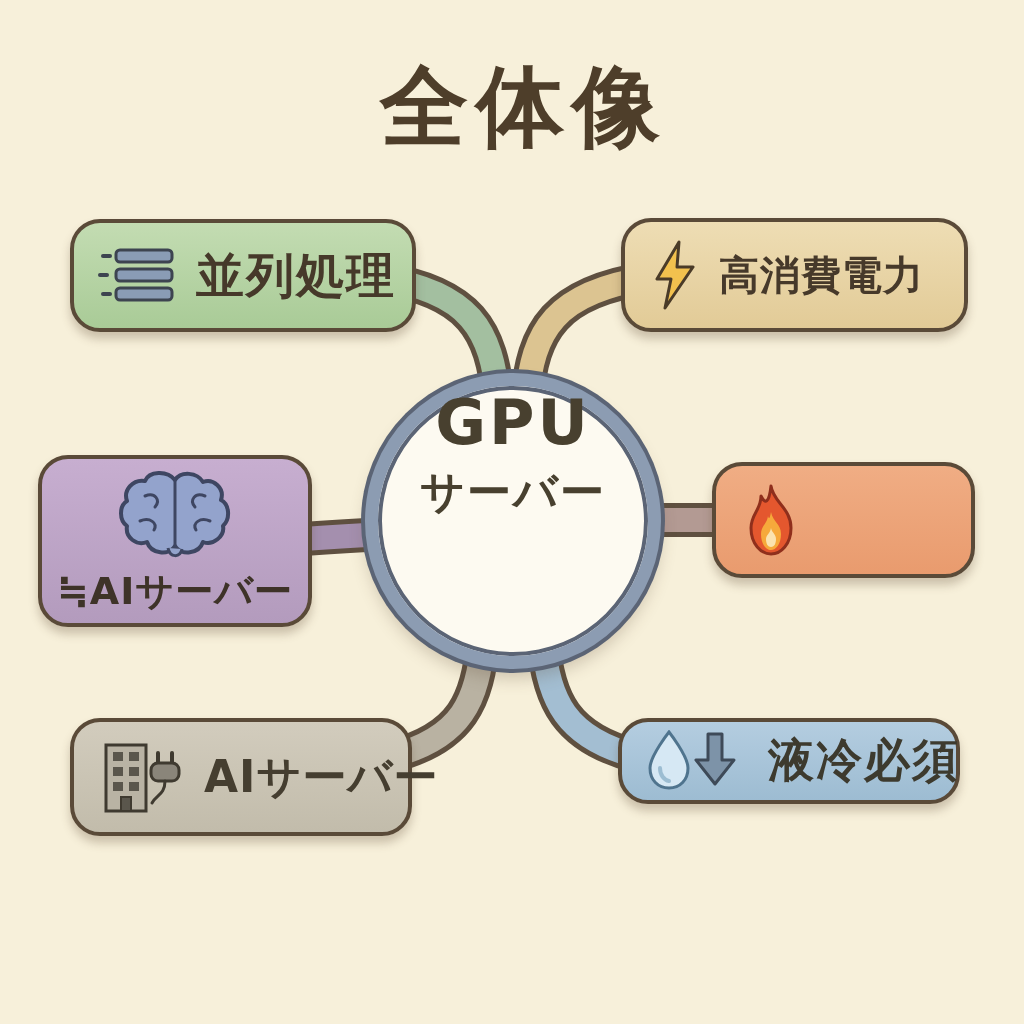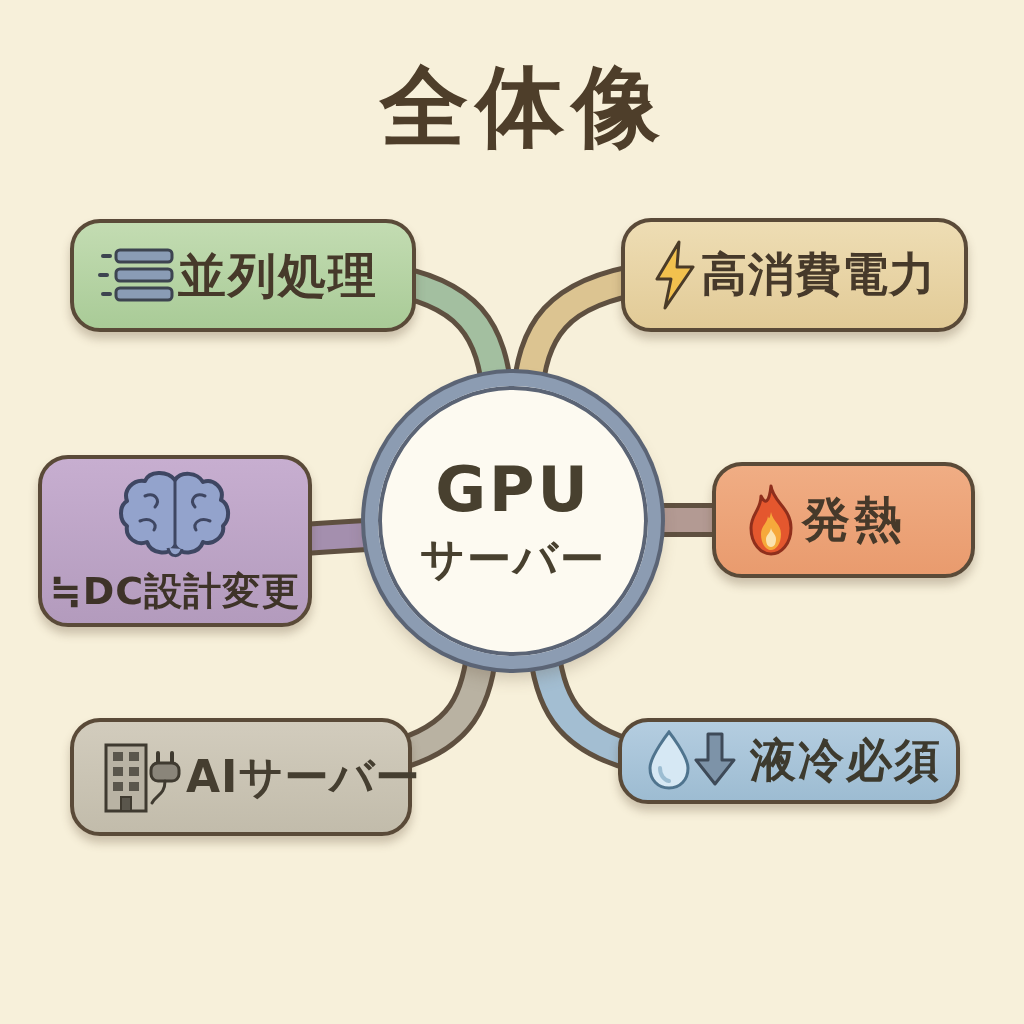--- a/index.html
+++ b/index.html
@@ -12,33 +12,33 @@
     position:absolute;top:36px;left:0;width:100%;margin:12px;
     text-align:center;font-size:88px;font-weight:700;color:#4e3e2a;
     letter-spacing:8px;
   }
   .connectors{position:absolute;left:0;top:0;width:1024px;height:1024px;z-index:1;}
   .connectors path{fill:none;stroke-linecap:round;}
   .connectors .outline{stroke:#5f5040;stroke-width:34px;}
   .connectors .inner{stroke-width:24px;}
 
   .node{
-    position:absolute;z-index:2;display:flex;align-items:center;
+    position:absolute;z-index:2;display:flex;align-items:center;gap:18px;
     padding:12px 24px;border:4px solid #5a4a38;border-radius:30px;
     box-shadow:0 7px 10px rgba(90,70,45,.28);box-sizing:border-box;
   }
   .node .label{font-weight:700;color:#46392a;white-space:nowrap;}
 
   .node-green{left:70px;top:219px;width:346px;height:113px;
     background:linear-gradient(#c3dcb2,#a9cb97);}
   .node-green .label{font-size:48px;letter-spacing:2px;}
 
   .node-tan{left:621px;top:218px;width:347px;height:114px;
     background:linear-gradient(#eeddb4,#e2cb97);}
-  .node-tan .label{font-size:46px;letter-spacing:1px;}
+  .node-tan .label{font-size:40px;letter-spacing:1px;}
 
   .node-purple{left:38px;top:455px;width:274px;height:172px;
     background:linear-gradient(#c7aed0,#b39bbd);
     flex-direction:column;justify-content:center;gap:4px;padding:10px;}
   .node-purple .label{font-size:38px;letter-spacing:1px;color:#3e3328;}
 
   .node-orange{left:712px;top:462px;width:263px;height:116px;
     background:linear-gradient(#f0ad84,#e99b6e);}
   .node-orange .label{font-size:48px;letter-spacing:4px;}
 
@@ -47,21 +47,21 @@
   .node-gray .label{font-size:44px;letter-spacing:1px;color:#453e30;}
 
   .node-blue{left:618px;top:718px;width:342px;height:86px;
     background:linear-gradient(#b4cde0,#9dbcd2);}
   .node-blue .label{font-size:46px;letter-spacing:2px;color:#3d3a2e;}
 
   .center-circle{
     position:absolute;left:365px;top:373px;width:270px;height:270px;z-index:3;
     background:#fdfaf1;border:13px solid #8c9cb2;border-radius:50%;
     box-shadow:0 0 0 4px #5b6475,0 10px 16px rgba(90,70,50,.25),inset 0 0 0 4px #5b6475;
-    display:flex;align-items:center;justify-content:center;
+    display:flex;justify-content:center;
   }
   .center-text{display:flex;flex-direction:column;align-items:center;gap:4px;}
   .center-text .l1{font-size:62px;font-weight:700;color:#48402f;letter-spacing:3px;}
   .center-text .l2{font-size:44px;font-weight:700;color:#48402f;letter-spacing:2px;}
 
   .icon{display:flex;align-items:center;justify-content:center;flex:0 0 auto;}
 </style>
 </head>
 <body>
 
@@ -121,32 +121,31 @@
       <svg width="122" height="96" viewBox="0 0 122 96">
         <path d="M61 14 C53 4 35 5 31 15 C19 13 9 24 13 35 C5 40 5 54 13 60 C11 72 23 80 33 76 C37 88 55 90 61 80 C67 90 85 88 89 76 C99 80 111 70 109 60 C117 52 115 38 107 34 C111 22 99 12 89 16 C83 6 67 5 61 14 Z" fill="#93a3cc" stroke="#3e4662" stroke-width="4" stroke-linejoin="round"></path>
         <path d="M61 14 L61 80" stroke="#3e4662" stroke-width="3" fill="none"></path>
         <path d="M31 30 C41 26 47 34 41 41" stroke="#3e4662" stroke-width="3" fill="none" stroke-linecap="round"></path>
         <path d="M26 55 C36 51 44 57 40 64" stroke="#3e4662" stroke-width="3" fill="none" stroke-linecap="round"></path>
         <path d="M91 30 C81 26 75 34 81 41" stroke="#3e4662" stroke-width="3" fill="none" stroke-linecap="round"></path>
         <path d="M96 55 C86 51 78 57 82 64" stroke="#3e4662" stroke-width="3" fill="none" stroke-linecap="round"></path>
         <path d="M54 82 C56 92 66 92 68 83" fill="#93a3cc" stroke="#3e4662" stroke-width="3"></path>
       </svg>
     </span>
-    <span class="label">≒DC設計変更</span>
+    <span class="label">≒AIサーバー</span>
   </div>
 
   <div class="node node-orange">
     <span class="icon">
       <svg width="62" height="76" viewBox="0 0 62 76">
         <path d="M31 4 C33 20 51 26 51 46 C51 62 41 72 31 72 C21 72 11 62 11 46 C11 32 21 28 21 14 C25 22 29 22 31 4 Z" fill="#e4572e" stroke="#8f2f1c" stroke-width="3" stroke-linejoin="round"></path>
         <path d="M31 30 C33 40 41 42 41 52 C41 62 36 68 31 68 C26 68 21 62 21 52 C21 44 27 42 28 34 C29 38 30 36 31 30 Z" fill="#f6a93b"></path>
         <path d="M31 46 C32 51 36 52 36 57 C36 62 34 65 31 65 C28 65 26 62 26 57 C26 53 30 52 31 46 Z" fill="#fbe3b0"></path>
       </svg>
     </span>
-    <span class="label">発熱</span>
   </div>
 
   <div class="node node-gray">
     <span class="icon">
       <svg width="88" height="76" viewBox="0 0 88 76">
         <rect x="8" y="6" width="40" height="66" fill="#b9b3a4" stroke="#3f3a30" stroke-width="3"></rect>
         <g fill="#5a564c">
           <rect x="15" y="13" width="10" height="9"></rect>
             <rect x="31" y="13" width="10" height="9"></rect>
           <rect x="15" y="28" width="10" height="9"></rect>

